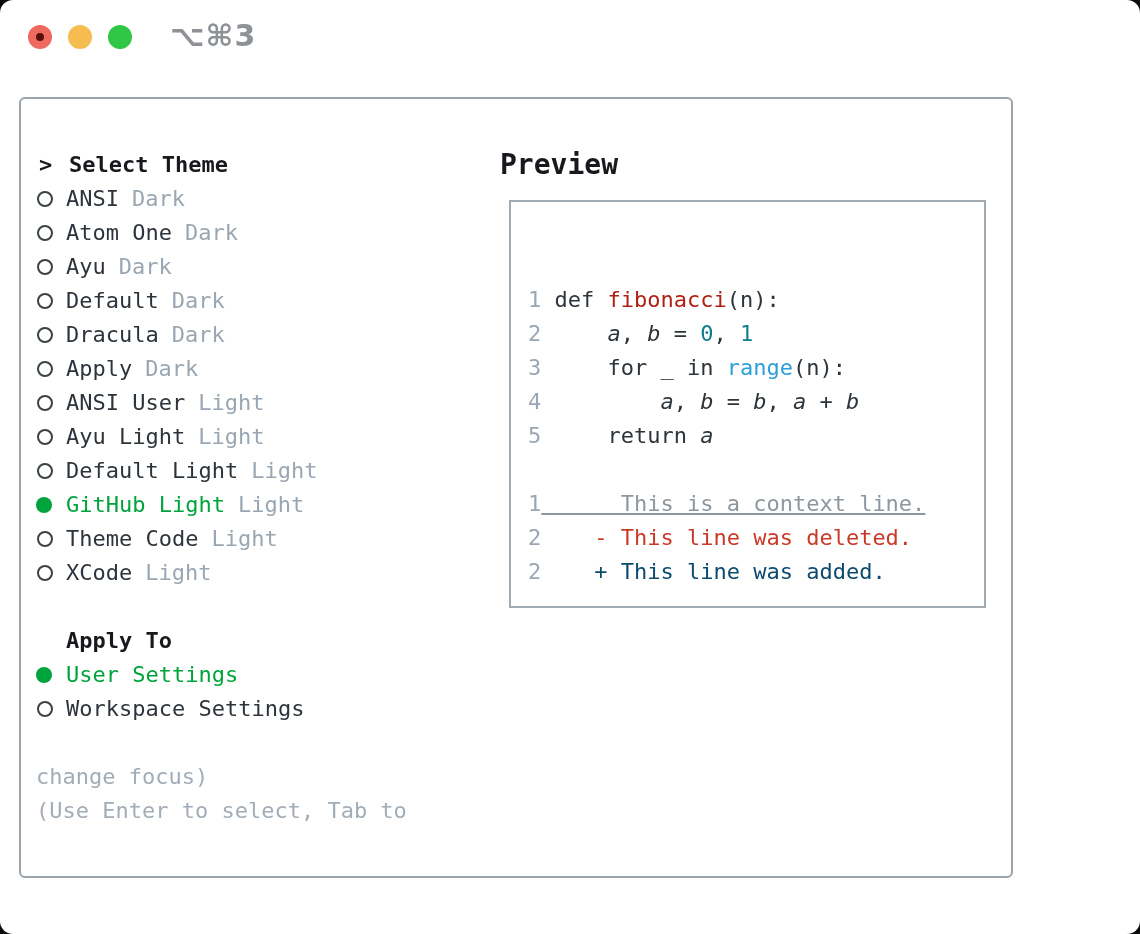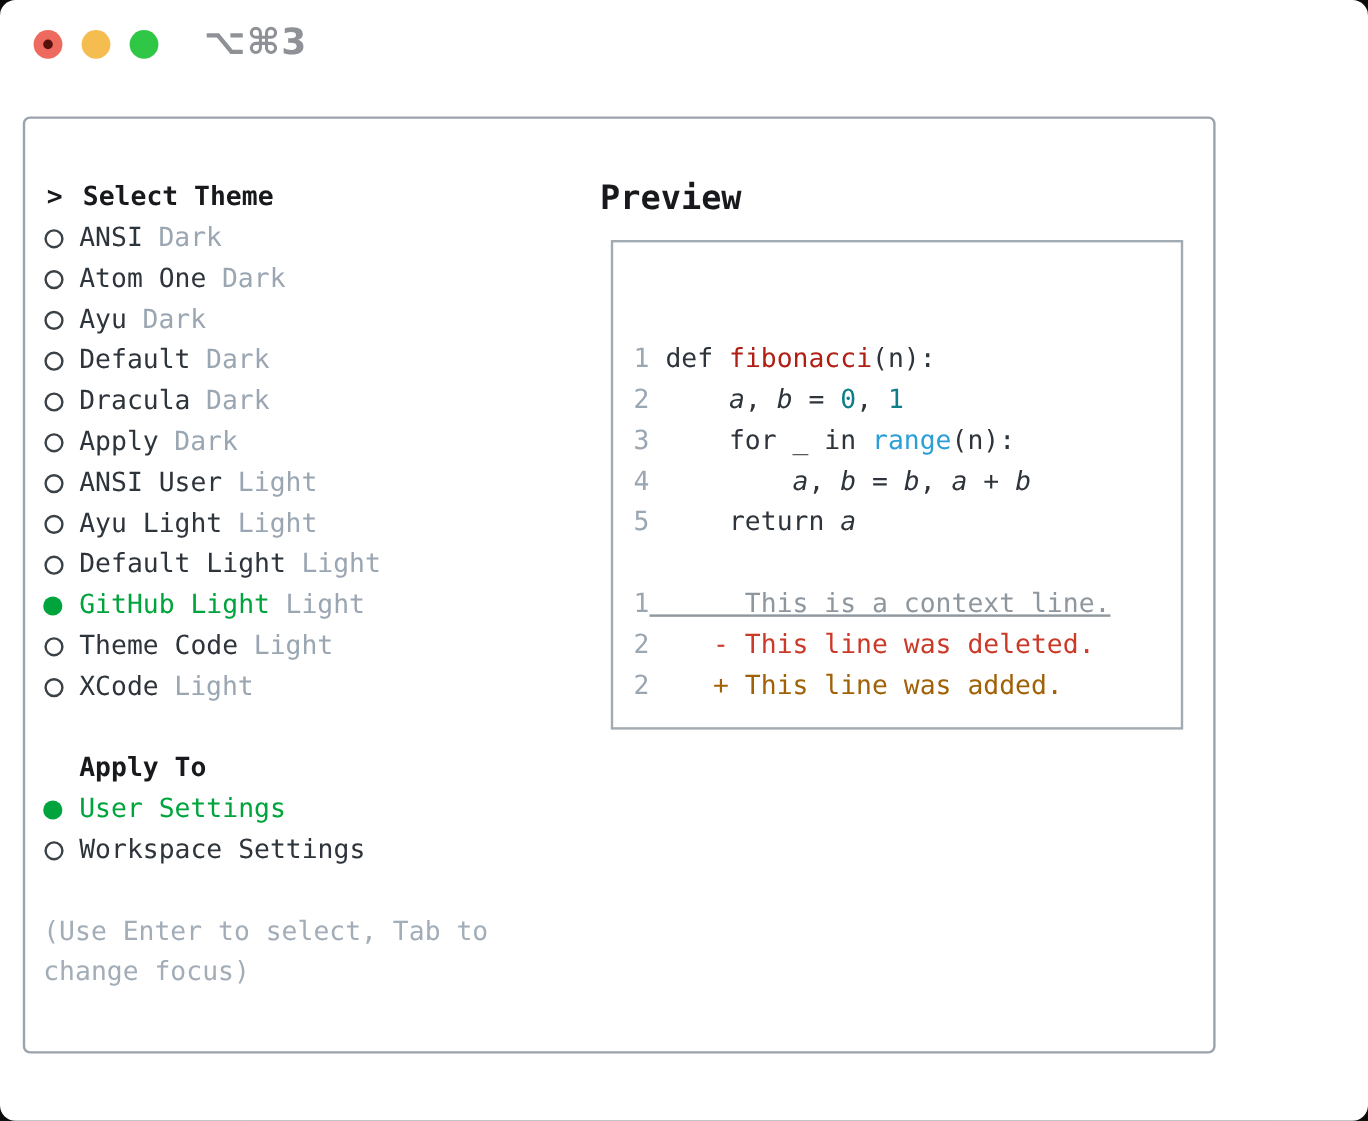--- a/index.html
+++ b/index.html
@@ -38,21 +38,21 @@
   .preview-lines{position:absolute;left:17px;top:49px;font-size:22px;line-height:34px;white-space:pre;margin-top:32px;}
   .pline{height:34px;}
   .sg-ln{color:#9aa6b2;}
   .sg-code{color:#2e343b;}
   .sg-fn{color:#b01f14;}
   .sg-num{color:#0d7e8a;}
   .sg-blue{color:#2d9fd8;}
   .sg-var{color:#2e343b;font-style:italic;}
   .sg-ctx{color:#8f979e;text-decoration:underline;}
   .sg-del{color:#cb3a28;}
-  .sg-add{color:#a16207;text-align:right;}
+  .sg-add{color:#0c4a6e;text-align:right;}
 </style>
 </head>
 <body>
 
 <div class="window">
 
   <div class="titlebar">
     <div class="tl tl-close">
         <span class="dot"></span>
       </div>
@@ -85,22 +85,22 @@
       <div class="blankrow"></div>
       <div class="row">
         <span class="marker"></span>
         <span class="hdr">Apply To</span>
       </div>
       <div id="apply-list">
           <div class="row"><span class="marker"><span class="dot-sel"></span></span><span class="tname sel">User Settings</span></div>
           <div class="row"><span class="marker"><span class="ring"></span></span><span class="tname">Workspace Settings</span></div>
         </div>
       <div class="blankrow"></div>
+      <div class="help-line">change focus)</div>
       <div class="help-line">(Use Enter to select, Tab to</div>
-      <div class="help-line">change focus)</div>
     </div>
 
     <div class="preview-header">Preview</div>
 
     <div class="preview-box">
       <div class="preview-lines" id="preview-lines"><div class="pline"><span class="sg-ln">1</span><span class="sg-code"> def </span><span class="sg-fn">fibonacci</span><span class="sg-code">(n):</span></div><div class="pline"><span class="sg-ln">2</span><span class="sg-code">     </span><span class="sg-var">a</span><span class="sg-code">, </span><span class="sg-var">b</span><span class="sg-code"> = </span><span class="sg-num">0</span><span class="sg-code">, </span><span class="sg-num">1</span></div><div class="pline"><span class="sg-ln">3</span><span class="sg-code">     for _ in </span><span class="sg-blue">range</span><span class="sg-code">(n):</span></div><div class="pline"><span class="sg-ln">4</span><span class="sg-code">         </span><span class="sg-var">a</span><span class="sg-code">, </span><span class="sg-var">b</span><span class="sg-code"> = </span><span class="sg-var">b</span><span class="sg-code">, </span><span class="sg-var">a</span><span class="sg-code"> + </span><span class="sg-var">b</span></div><div class="pline"><span class="sg-ln">5</span><span class="sg-code">     return </span><span class="sg-var">a</span></div><div class="pline"></div><div class="pline"><span class="sg-ln">1</span><span class="sg-ctx">      This is a context line.</span></div><div class="pline"><span class="sg-ln">2</span><span class="sg-del">    - This line was deleted.</span></div><div class="pline"><span class="sg-ln">2</span><span class="sg-add">    + This line was added.</span></div></div>
     </div>
 
   </div>
 </div>

